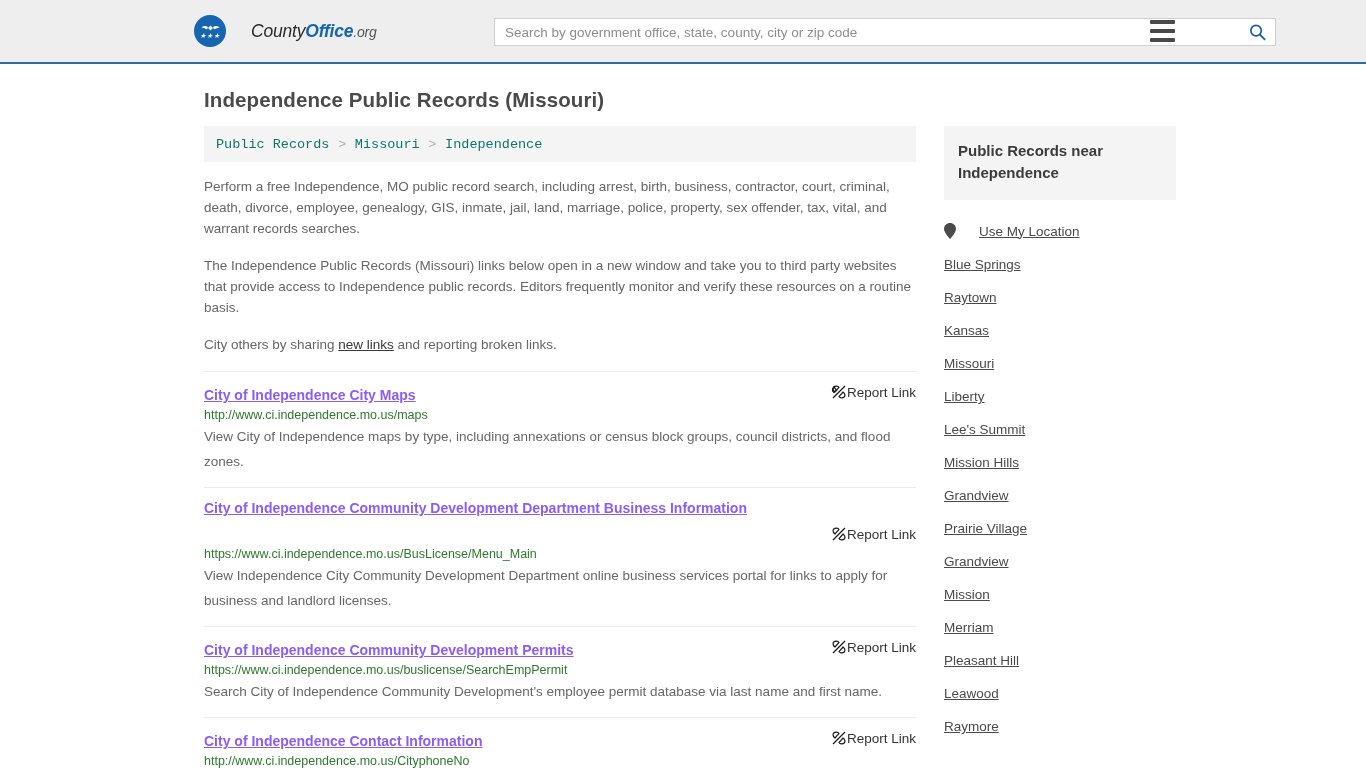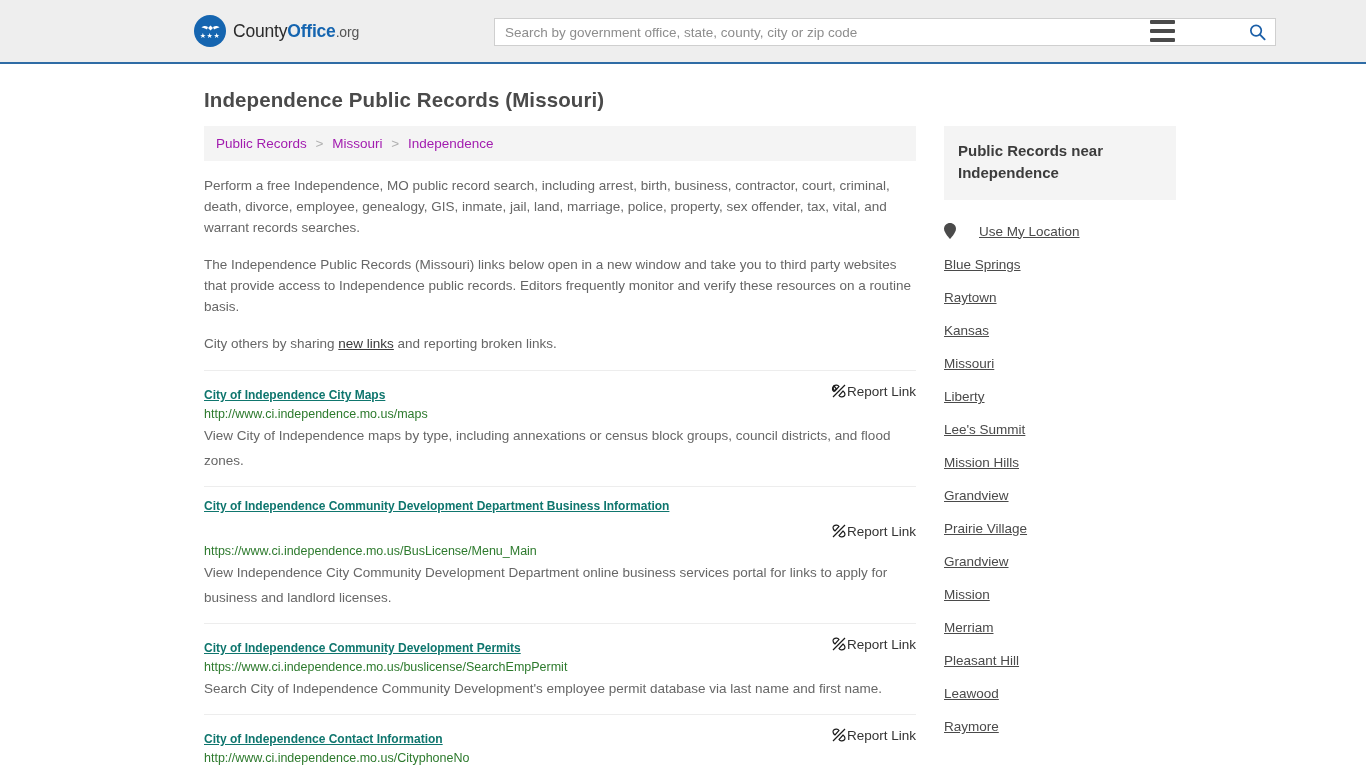--- a/index.html
+++ b/index.html
@@ -17,21 +17,22 @@
     background: #eeeeee;
     border-bottom: 2px solid #2f6ca5;
     display: flex;
     align-items: center;
     position: relative;
   }
   .logo-wrap {
     display: flex;
     align-items: center;
     margin-left: 194px;
-    gap: 7px;
+    gap: 25px;
+    font-style: italic;
   }
   .logo-mark {
     width: 32px; height: 32px;
     border-radius: 50%;
     background: #1565b0;
     position: relative;
     flex: none;
     display: flex;
     flex-direction: column;
     align-items: center;
@@ -128,22 +129,23 @@
 
   
   .breadcrumb {
     background: #f4f4f4;
     padding: 10px 12px;
     font-size: 13.5px;
     color: #666;
     margin-bottom: 14px;
   }
   .breadcrumb a {
-    color: #a21caf;
+    color: #0f766e;
     text-decoration: none;
+    font-family: Liberation Mono, monospace;
   }
   .breadcrumb .sep { color: #b0b0b0; margin: 0 5px; }
 
   
   .intro {
     font-size: 13.5px;
     color: #666;
     line-height: 21px;
     margin: 0 0 16px 0;
   }
@@ -158,23 +160,23 @@
     padding: 12px 0 13px 0;
   }
   .result:first-of-type { border-top: 1px solid #ededed; }
   .result-head {
     display: flex;
     flex-wrap: wrap;
     justify-content: space-between;
     align-items: baseline;
   }
   .result-title {
-    font-size: 12px;
+    font-size: 14px;
     font-weight: bold;
-    color: #0f766e;
+    color: #8b5cf6;
     text-decoration: underline;
     cursor: pointer;
   }
   .report-link {
     display: flex;
     align-items: center;
     font-size: 13.5px;
     color: #333;
     cursor: pointer;
     white-space: nowrap;

